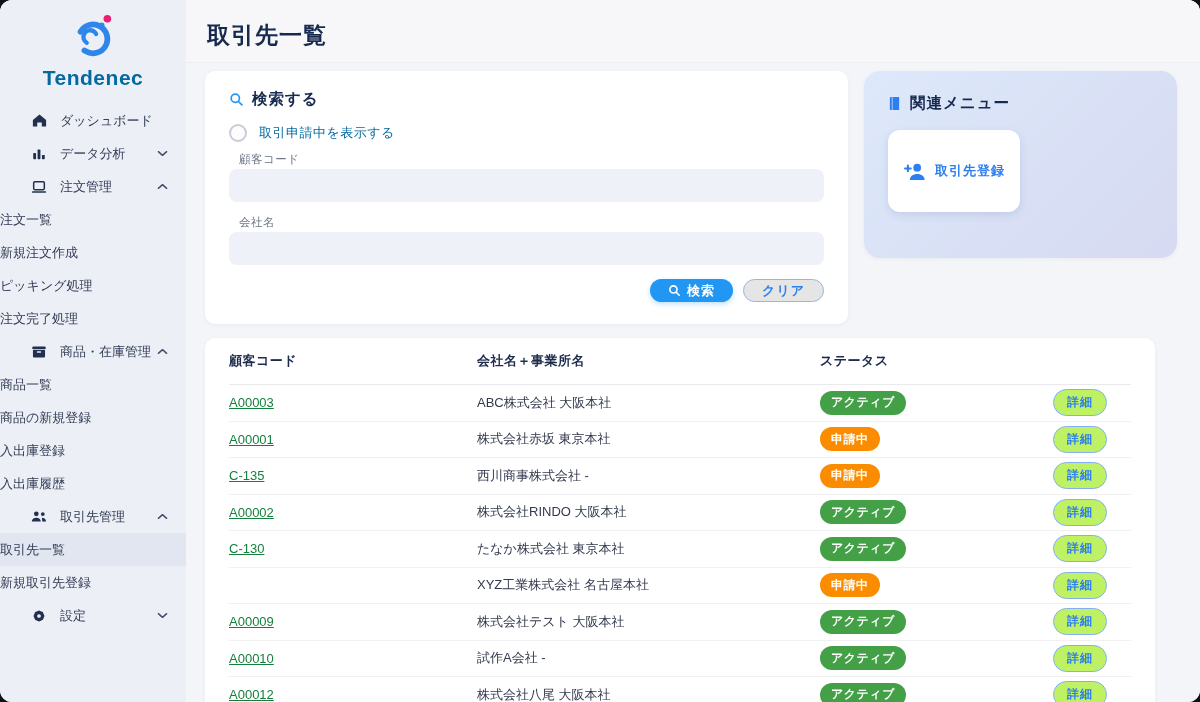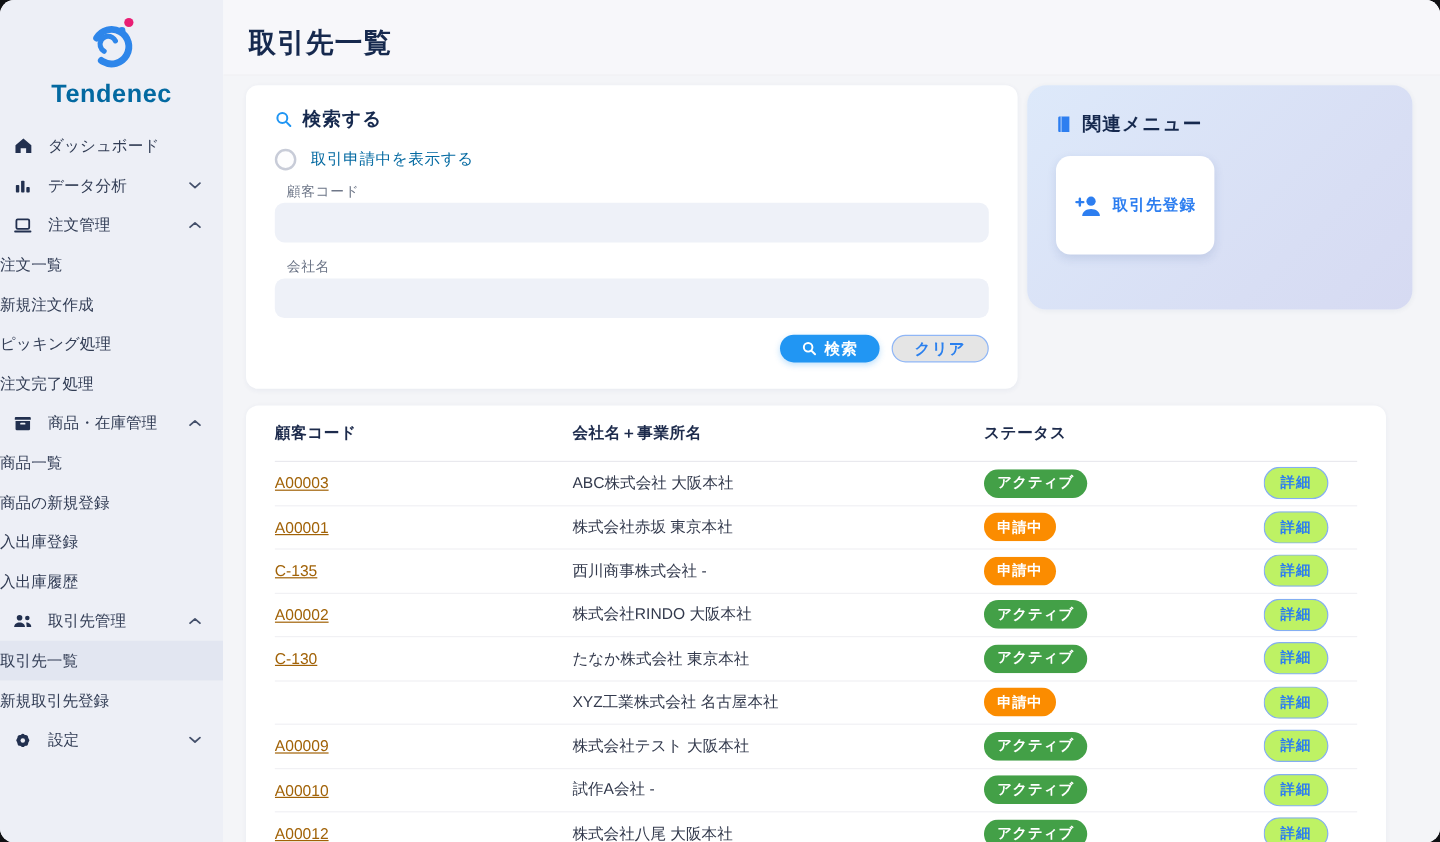--- a/index.html
+++ b/index.html
@@ -15,21 +15,21 @@
   }
   
   .sidebar {
     width:186px; flex-shrink:0; background:#edeff6; height:100%;
     overflow:hidden;
   }
   .logo-wrap { text-align:center; padding-top:12px; }
   .logo-text { color:#0369a1; font-size:21px; font-weight:700; letter-spacing:.5px; margin-top:2px; }
   .nav { margin-top:14px; font-size:13px; color:#323d55; }
   .nav-item {
-    display:flex; align-items:center; height:33px; padding:0 18px 0 10px;
+    display:flex; align-items:center; height:33px; padding:0 18px 0 30px;
     cursor:pointer; white-space:nowrap;
   }
   .nav-icon { width:18px; display:flex; justify-content:center; color:#22304f; margin-right:12px; flex-shrink:0; }
   .nav-label { flex:0 0 auto; }
   .chevron { margin-left:auto; color:#44506b; display:flex; }
   .nav-sub {
     display:flex; align-items:center; height:33px; 
     cursor:pointer; white-space:nowrap;
   }
   .nav-sub.active { background:#e2e6f1; }
@@ -61,21 +61,21 @@
     background:#eef1f8; border-radius:8px; padding:0 12px; font-size:13px; color:#333;
   }
   .btn-row { display:flex; justify-content:flex-end; gap:10px; margin-top:14px; }
   .btn { height:23px; border-radius:16px; font-size:13px; font-weight:700; letter-spacing:1px;
          display:inline-flex; align-items:center; gap:6px; padding:0 18px; cursor:pointer; }
   .btn-search { background:#2196f3; color:#fff; border:none; box-shadow:0 2px 5px rgba(33,150,243,.3); }
   .btn-search .icon { display:flex; color:#fff; }
   .btn-clear { background:#e5e5e5; color:#2b80ee; border:1.5px solid #8fb6f6; }
   
   .related-panel {
-    flex:1; margin-left:8px; height:187px; border-radius:16px;
+    flex:1; margin-left:16px; height:187px; border-radius:16px;
     background:linear-gradient(135deg,#dde9fa 0%,#d8def4 70%,#d6daf2 100%);
     padding:22px 24px; box-shadow:0 1px 4px rgba(40,60,110,0.06);
   }
   .related-header { display:flex; align-items:center; gap:9px; color:#16294e; font-size:15.5px; font-weight:700; letter-spacing:1px; }
   .related-header .icon { color:#2d7ef0; display:flex; }
   .register-card {
     margin-top:16px; width:132px; height:82px; background:#fff; border-radius:12px;
     border:none; box-shadow:0 3px 8px rgba(40,70,140,0.13);
     display:flex; flex-direction:row; align-items:center; justify-content:center; gap:7px;
     cursor:pointer;
@@ -87,21 +87,21 @@
     margin-top:14px; width:950px; background:#fff; border-radius:10px 10px 0 0;
     padding:0 24px; box-shadow:0 1px 4px rgba(40,60,110,0.05);
   }
   .t-row {
     display:grid; grid-template-columns:248px 343px 233px 1fr;
     align-items:center; height:36.5px; border-bottom:1px solid #f1f1f4;
   }
   .t-row.t-head { height:47px; border-bottom:1px solid #e9e9ee; }
   .t-head .t-cell { font-size:13px; font-weight:700; color:#1d2b4c; letter-spacing:.5px; }
   .t-cell { font-size:13px; color:#333a4d; overflow:hidden; white-space:nowrap; }
-  .code-link { color:#a16207; text-decoration:underline; font-size:13px; }
+  .code-link { color:#15803d; text-decoration:underline; font-size:13px; }
   .badge {
     display:inline-block; padding:3.5px 11px; border-radius:12px;
     color:#fff; font-size:12px; font-weight:700; letter-spacing:.5px;
   }
   .detail-btn {
     background:#bef264; border:1.5px solid #84aef2; color:#2d7ef0;
     border-radius:14px; font-size:12px; font-weight:700; letter-spacing:1px;
     padding:4px 13px; cursor:pointer;
   }
 </style>

